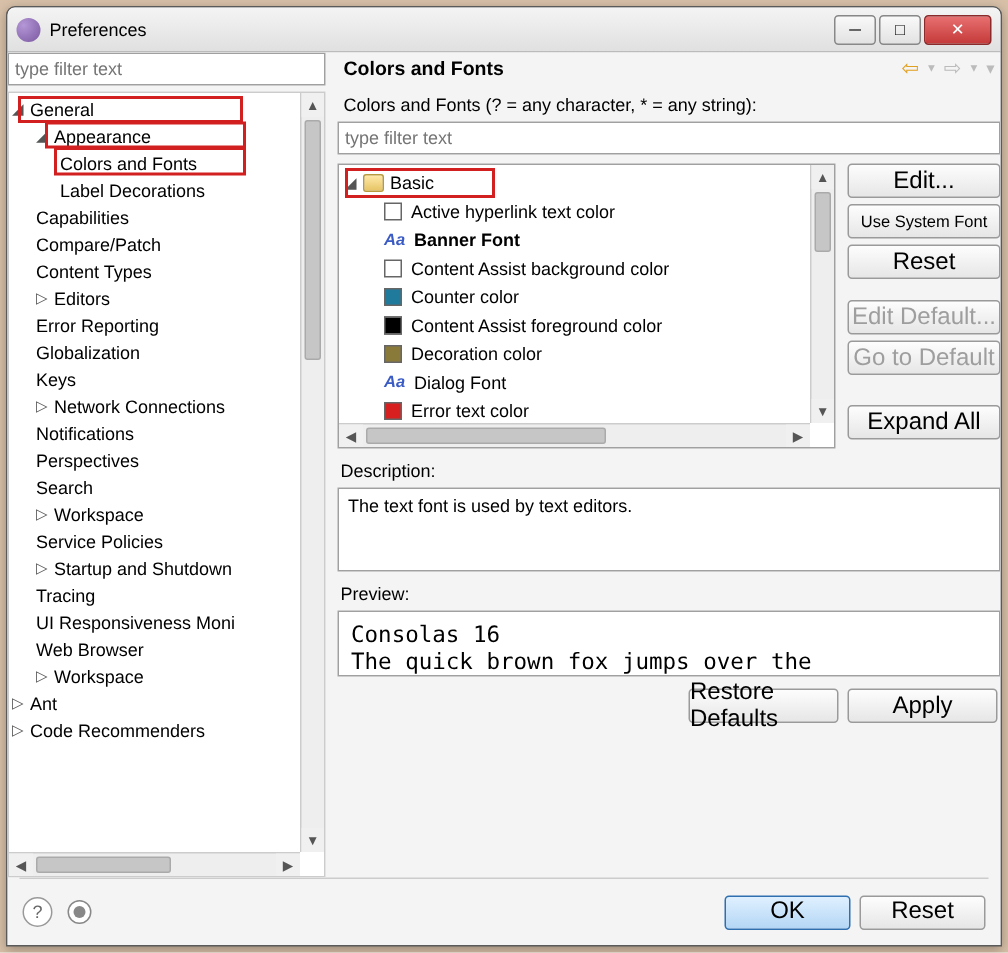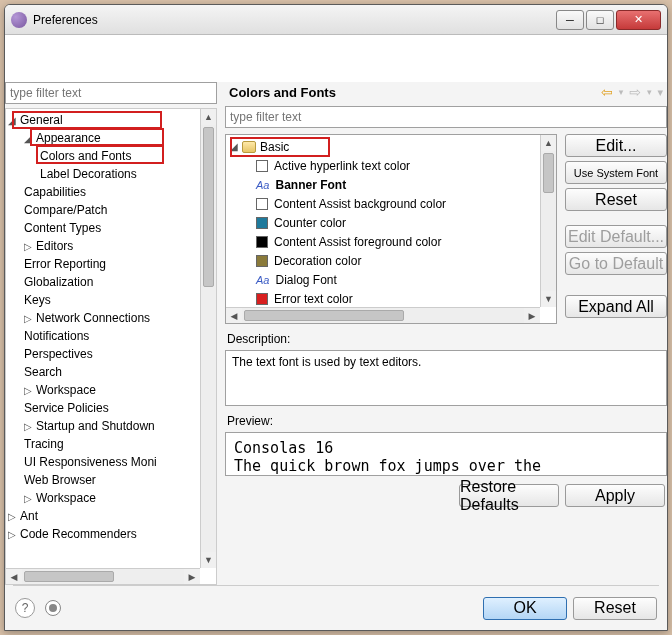--- a/index.html
+++ b/index.html
@@ -13,21 +13,20 @@
   .window {
     width: 664px;
     height: 627px;
     background: #fff;
     border: 1px solid #5a5a5a;
     border-radius: 6px 6px 0 0;
     overflow: hidden;
     display: flex;
     flex-direction: column;
     box-shadow: 0 2px 8px rgba(0,0,0,.3);
-    gap: 47px;
   }
   .titlebar {
     height: 30px;
     background: linear-gradient(#f4f4f4,#e0e0e0);
     display: flex;
     align-items: center;
     padding: 0 6px;
     border-bottom: 1px solid #bbb;
   }
   .titlebar .icon {
@@ -166,21 +165,21 @@
   .cf-tree { position:absolute; inset:0 16px 16px 0; overflow:hidden; padding:2px 0;}
   .cf-row { display:flex; align-items:center; height:19px; padding-left:6px; white-space:nowrap;}
   .cf-row.l0 { padding-left: 4px;}
   .cf-row.l1 { padding-left: 30px;}
   .cf-row .arrow { width:12px; font-size:10px; color:#555;}
   .swatch {
     width:12px; height:12px; margin-right:6px;
     border:1px solid #666;
     flex:0 0 auto;
   }
-  .aa { font-style:italic; color:#3a5bc4; font-weight:normal; margin-right:6px; font-size:11px;}
+  .aa { font-style:italic; color:#3a5bc4; font-weight:bold; margin-right:6px; font-size:11px;}
   .folder-ico {
     width:14px;height:12px;margin-right:4px;
     background:linear-gradient(#ffe9a8,#e6c566);
     border:1px solid #b89a3e; border-radius:2px;
     flex:0 0 auto;
   }
   .cf-buttons {
     width:102px; display:flex; flex-direction:column; gap:4px;
   }
   .btn {
@@ -365,20 +364,21 @@
           <h1>Colors and Fonts</h1>
           <div class="nav-arrows">
             <span class="nav-a yellow">⇦</span>
             <span class="nav-a gray" style="font-size:9px;">▾</span>
             <span class="nav-a gray">⇨</span>
             <span class="nav-a gray" style="font-size:9px;">▾</span>
             <span class="nav-a gray" style="font-size:11px;">▾</span>
           </div>
         </div>
 
+        <div class="section-label">Colors and Fonts (? = any character, * = any string):</div>
         <input class="cf-filter" placeholder="type filter text" style="">
 
         <div class="cf-body">
           <div class="cf-tree-wrap">
             <div class="cf-tree">
               <div class="cf-row l0">
                 <span class="arrow">◢</span>
                 <span class="folder-ico"></span>
                 <span>Basic</span>
               </div>

